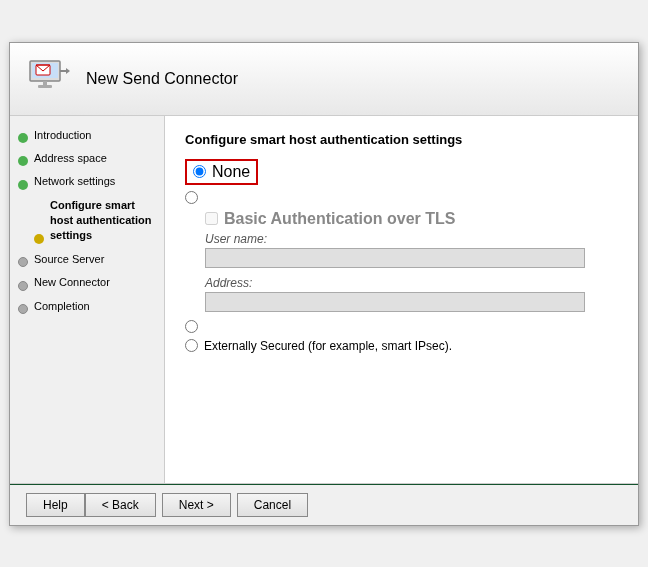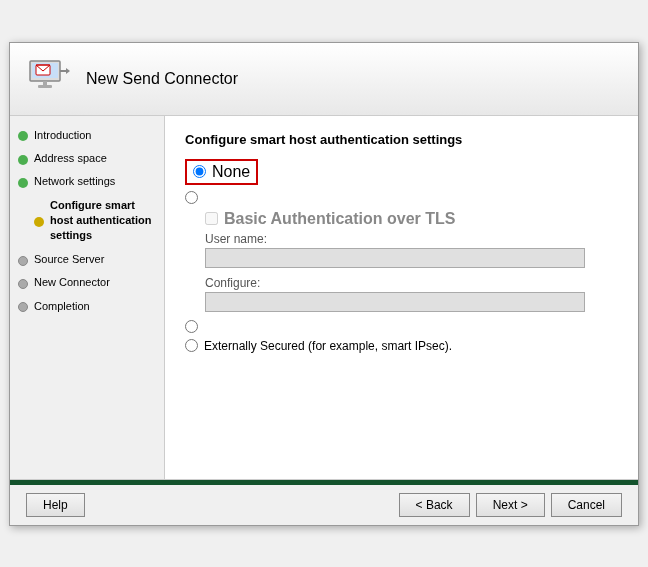--- a/index.html
+++ b/index.html
@@ -49,21 +49,21 @@
     }
     .sidebar {
       width: 155px;
       background: #f0f0f0;
       border-right: 1px solid #ccc;
       padding: 8px 0;
       flex-shrink: 0;
     }
     .sidebar-item {
       display: flex;
-      align-items: center;
+      align-items: flex-end;
       padding: 4px 8px;
       cursor: pointer;
       line-height: 1.4;
     }
     .sidebar-dot {
       width: 10px;
       height: 10px;
       border-radius: 50%;
       margin-right: 6px;
       margin-top: 2px;
@@ -134,20 +134,21 @@
       font-weight: bold;
     }
     .field-group {
       margin-left: 20px;
       margin-bottom: 8px;
     }
     .field-label {
       font-size: 12px;
       color: #555;
       margin-bottom: 2px;
+      font-style: italic;
     }
     .field-input {
       width: 380px;
       height: 20px;
       border: 1px solid #aaa;
       background: #e0e0e0;
       font-size: 12px;
     }
     .note-text {
       font-size: 11px;
@@ -156,24 +157,23 @@
       margin-bottom: 12px;
       margin-top: 4px;
     }
     .separator {
       border: none;
       border-top: 1px solid #ccc;
       margin: 0;
     }
     .dialog-footer {
       background: #f0f0f0;
-      border-top: 5px solid #14532d;
+      border-top: 1px solid #14532d;
       padding: 8px 16px;
       display: flex;
-      justify-content: space-between;
       align-items: center;
     }
     .footer-right {
       display: flex;
       gap: 6px;
       border-radius: 7px;
     }
     .btn {
       padding: 4px 16px;
       font-size: 12px;
@@ -262,21 +262,21 @@
         <input type="checkbox" id="chk-tls" disabled="" style="">
         <label for="chk-tls">Basic Authentication over TLS</label>
       </div>
 
       <div class="field-group">
         <div class="field-label">User name:</div>
         <input type="text" class="field-input" value="" style="">
       </div>
 
       <div class="field-group">
-        <div class="field-label">Configure:</div>
+        <div class="field-label">Address:</div>
         <input type="password" class="field-input" value="" style="">
       </div>
 
 
       <div class="option-row" style="margin-top: 8px;">
         <input type="radio" name="auth" id="radio-exchange" style="">
       </div>
 
       <div class="option-row">
         <input type="radio" name="auth" id="radio-external" style="">

